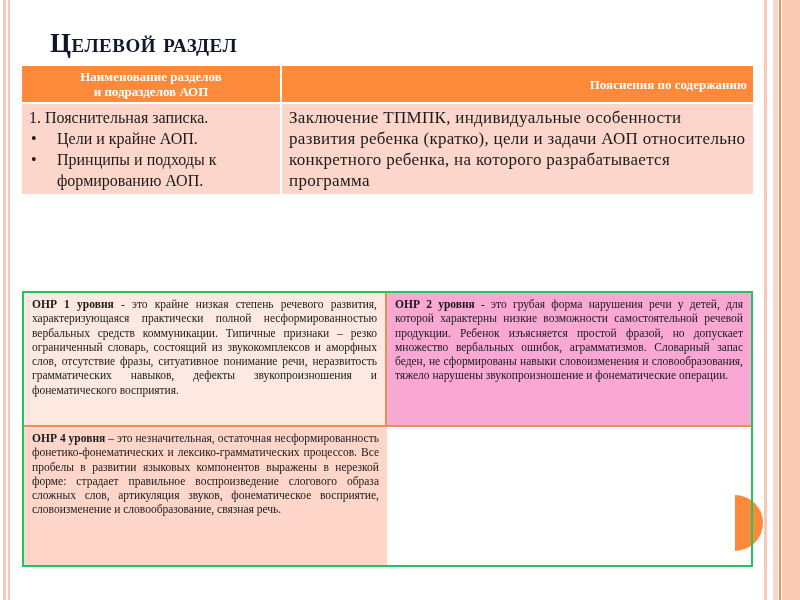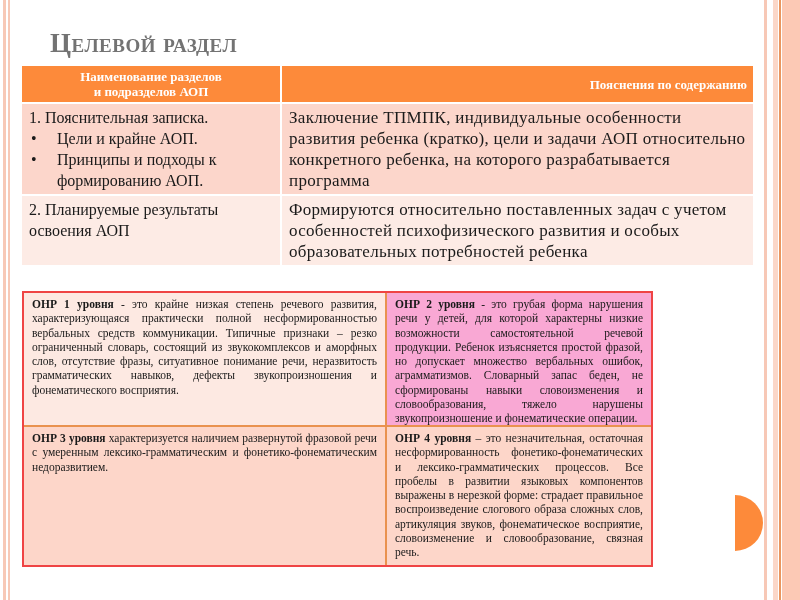--- a/index.html
+++ b/index.html
@@ -18,21 +18,21 @@
     .r3 { left: 779px; width: 2px; background: #e9965f; }
     .r4 { left: 782px; width: 18px; background: #fcc9b5; }
 
     .accent-circle {
       position: absolute; left: 735px; top: 495px; width: 28px; height: 56px;
       border-radius: 0 28px 28px 0; background: #fd8a3a;
     }
 
     .title {
       position: absolute; left: 50px; top: 28px;
-      font-size: 27px; font-weight: bold; color: #737373;
+      font-size: 27px; font-weight: bold; color: #0f172a;
       letter-spacing: 0.5px;
       font-variant: small-caps;
       font-family: "Liberation Serif", serif;
     }
 
     
     .top-table {
       position: absolute; left: 22px; top: 66px; width: 731px;
       border-collapse: separate; border-spacing: 0;
     }
@@ -50,22 +50,22 @@
     }
     .top-table td.c1 { border-right: 2px solid #ffffff; }
     .row1 td { background: #fcd6cb; height: 84px; border-bottom: 2px solid #ffffff; margin-top: 8px; }
     .row2 td { background: #fdebe5; height: 62px; }
     .top-table td.c2 { font-size: 17px; line-height: 21px; letter-spacing: 0.3px; }
     .bul { display: flex; }
     .bul .dot { width: 26px; flex: none; padding-left: 2px; }
 
     
     .grid {
-      position: absolute; left: 22px; top: 291px; width: 631px; height: 276px;
-      border: 2px solid #ef4444; box-sizing: border-box;
+      position: absolute; left: 22px; top: 291px; width: 731px; height: 276px;
+      border: 2px solid #22c55e; box-sizing: border-box;
       display: grid; grid-template-columns: 363px 1fr; grid-template-rows: 134px 1fr;
     }
     .cell {
       padding: 4px 8px 2px 8px; font-size: 11.5px; line-height: 14.3px;
       text-align: justify; box-sizing: border-box;
     }
     .cell b { font-weight: bold; }
     .c-a { background: #fde9e2; border-right: 2px solid #e9924f; border-bottom: 2px solid #e9924f; }
     .c-b { background: #f9a8d4; border-bottom: 2px solid #e9924f; }
     .c-c { background: #fdd6c9; border-right: 2px solid #e9924f; }
@@ -102,33 +102,26 @@
           <span class="dot">•</span>
           <span>Цели и крайне АОП.</span>
         </div>
         <div class="bul">
           <span class="dot">•</span>
           <span>Принципы и подходы к формированию АОП.</span>
         </div>
       </td>
       <td class="c2">Заключение ТПМПК, индивидуальные особенности развития ребенка (кратко), цели и задачи АОП относительно конкретного ребенка, на которого разрабатывается программа</td>
     </tr>
-    <tr class="row2">
-      <td class="c1">2. Планируемые результаты освоения АОП</td>
-      <td class="c2">Формируются относительно поставленных задач с учетом особенностей психофизического развития и особых образовательных потребностей ребенка</td>
-    </tr>
   </tbody>
 </table>
 
 <div class="grid">
   <div class="cell c-a">
     <b>ОНР 1 уровня</b><span> - это крайне низкая степень речевого развития, характеризующаяся практически полной несформированностью вербальных средств коммуникации. Типичные признаки – резко ограниченный словарь, состоящий из звукокомплексов и аморфных слов, отсутствие фразы, ситуативное понимание речи, неразвитость грамматических навыков, дефекты звукопроизношения и фонематического восприятия.</span>
   </div>
   <div class="cell c-b">
     <b>ОНР 2 уровня</b><span> - это грубая форма нарушения речи у детей, для которой характерны низкие возможности самостоятельной речевой продукции. Ребенок изъясняется простой фразой, но допускает множество вербальных ошибок, аграмматизмов. Словарный запас беден, не сформированы навыки словоизменения и словообразования, тяжело нарушены звукопроизношение и фонематические операции.</span>
   </div>
-  <div class="cell c-c">
-    <b>ОНР 3 уровня</b><span> характеризуется наличием развернутой фразовой речи с умеренным лексико-грамматическим и фонетико-фонематическим недоразвитием.</span>
-  </div>
   <div class="cell c-d">
     <b>ОНР 4 уровня</b><span> – это незначительная, остаточная несформированность фонетико-фонематических и лексико-грамматических процессов. Все пробелы в развитии языковых компонентов выражены в нерезкой форме: страдает правильное воспроизведение слогового образа сложных слов, артикуляция звуков, фонематическое восприятие, словоизменение и словообразование, связная речь.</span>
   </div>
 </div>
 
 </body></html>

